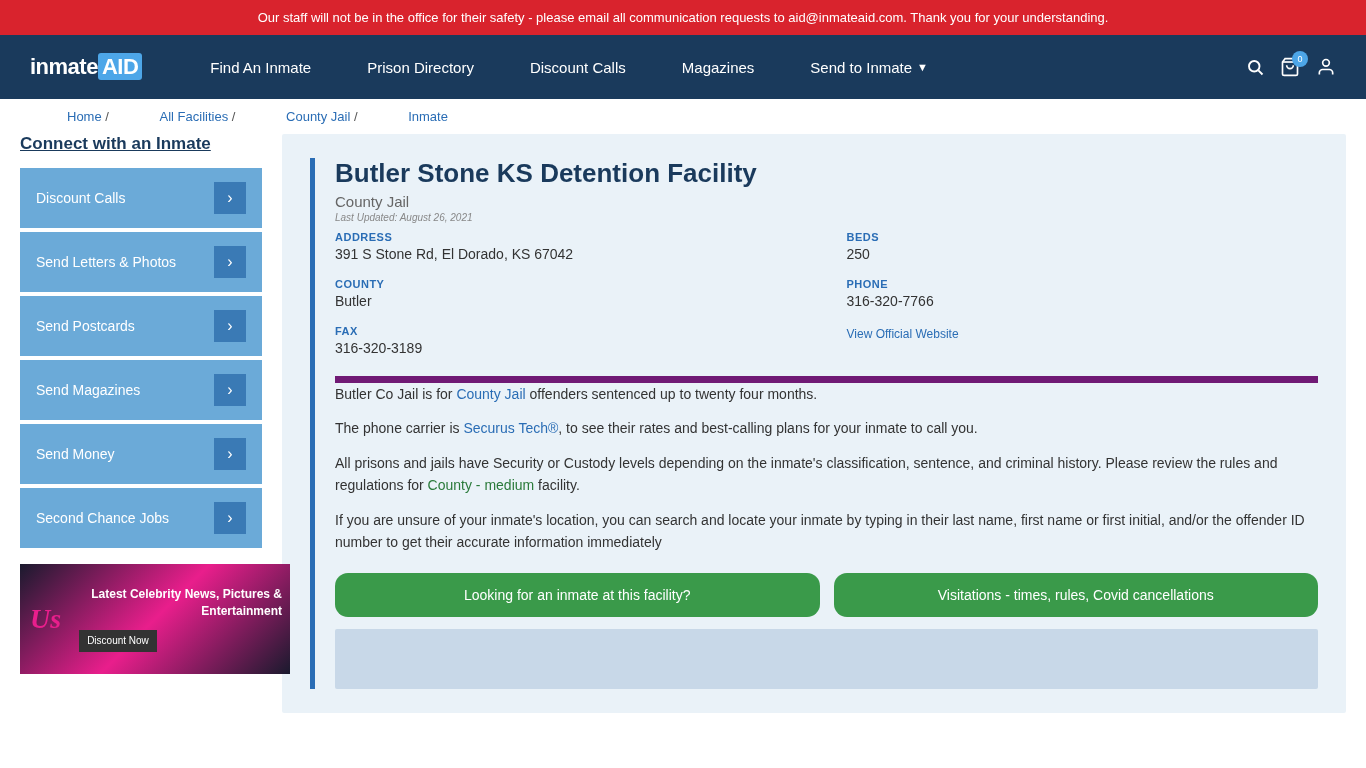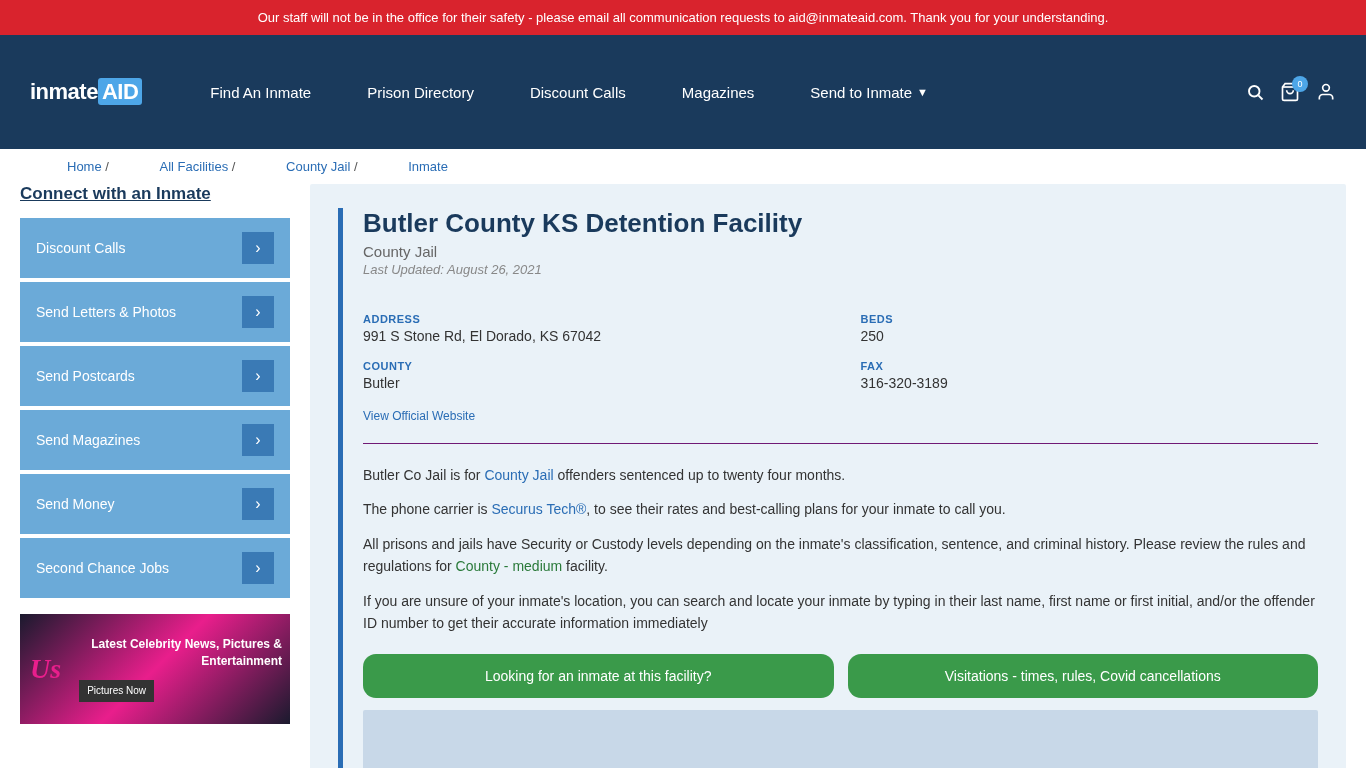--- a/index.html
+++ b/index.html
@@ -16,21 +16,21 @@
       white-space: nowrap;
       overflow: hidden;
     }
 
     
     .header {
       background: #1a3a5c;
       display: flex;
       align-items: center;
       padding: 0 30px;
-      height: 114px;
+      height: 64px;
     }
     .logo {
       display: flex;
       align-items: center;
       margin-right: 40px;
     }
     .logo-text {
       color: #fff;
       font-size: 22px;
       font-weight: bold;
@@ -103,21 +103,21 @@
 
     
     .main-container {
       display: flex;
       padding: 0 20px;
       gap: 20px;
     }
 
     
     .sidebar {
-      width: 270px;
+      width: 242px;
       flex-shrink: 0;
     }
     .sidebar-title {
       font-size: 17px;
       font-weight: bold;
       text-decoration: underline;
       color: #1a3a5c;
       margin-bottom: 14px;
     }
     .sidebar-btn {
@@ -198,32 +198,31 @@
       color: #1a3a5c;
       margin-bottom: 4px;
     }
     .facility-type {
       color: #666;
       font-size: 15px;
       margin-bottom: 2px;
     }
     .facility-updated {
       color: #888;
-      font-size: 13px;
+      font-size: 10px;
       font-style: italic;
-      margin-bottom: 36px;
+      margin-bottom: 8px;
     }
 
     .info-grid {
       display: grid;
       grid-template-columns: 1fr 1fr;
       gap: 16px 40px;
-      margin-bottom: 20px;
       padding-bottom: 20px;
-      border-bottom: 1px solid #701a75;
+      border-bottom: 7px solid #701a75;
     }
     .info-label {
       font-size: 11px;
       font-weight: bold;
       color: #2a6db5;
       text-transform: uppercase;
       letter-spacing: 0.5px;
       margin-bottom: 3px;
     }
     .info-value {
@@ -372,46 +371,50 @@
     </button>
     <button class="sidebar-btn">
       <span>Second Chance Jobs</span>
       <div class="sidebar-arrow">›</div>
     </button>
 
     <div class="ad-box">
       <div class="ad-logo">Us</div>
       <div class="ad-text">
         <strong>Latest Celebrity News, Pictures &amp; Entertainment</strong>
-        <div class="ad-subscribe">Pictures Now</div>
+        <div class="ad-subscribe">Discount Now</div>
       </div>
     </div>
   </div>
 
   <div class="content">
     <div class="content-wrapper">
       <div class="blue-line"></div>
       <div class="content-inner" style="padding-left: 20px;">
 
-        <h1 class="facility-title">Butler County KS Detention Facility</h1>
+        <h1 class="facility-title">Butler Stone KS Detention Facility</h1>
         <div class="facility-type">County Jail</div>
         <div class="facility-updated">Last Updated: August 26, 2021</div>
 
         <div class="info-grid">
           <div>
             <div class="info-label">ADDRESS</div>
-            <div class="info-value">991 S Stone Rd, El Dorado, KS 67042</div>
+            <div class="info-value">391 S Stone Rd, El Dorado, KS 67042</div>
           </div>
           <div>
             <div class="info-label">BEDS</div>
             <div class="info-value">250</div>
           </div>
           <div>
             <div class="info-label">COUNTY</div>
             <div class="info-value">Butler</div>
+          </div>
+          <div>
+            <div class="info-label">PHONE</div>
+            <div class="info-value">316-320-7766</div>
           </div>
           <div>
             <div class="info-label">FAX</div>
             <div class="info-value">316-320-3189</div>
           </div>
           <div>
             <a class="info-link" href="#">View Official Website</a>
           </div>
         </div>
 

